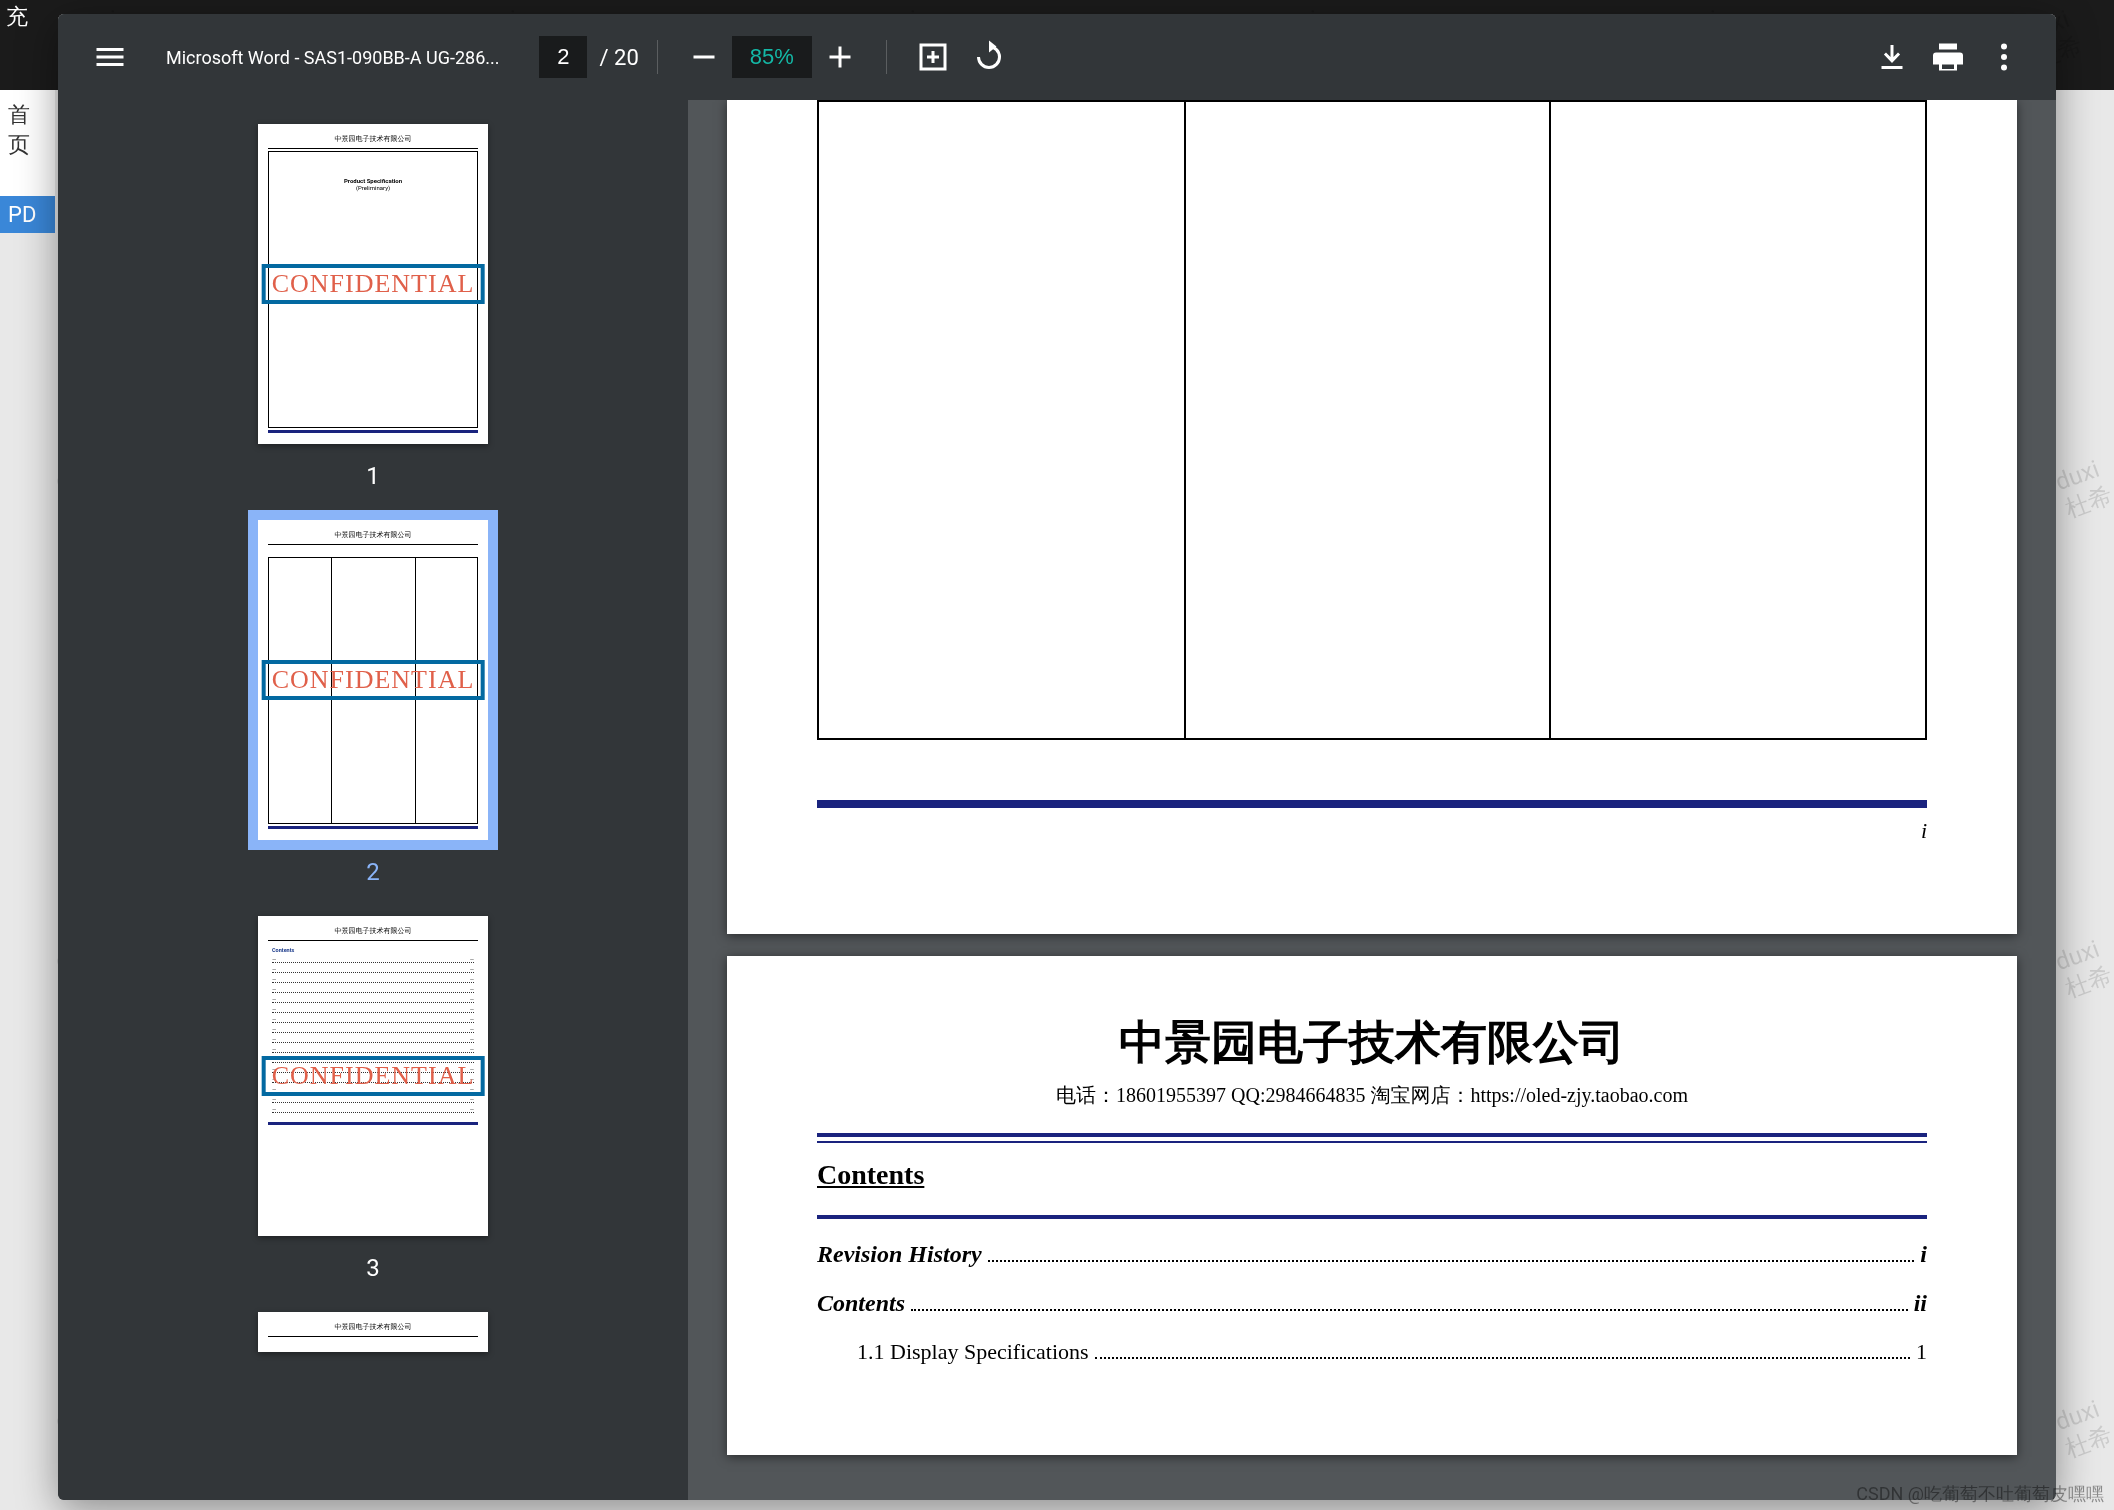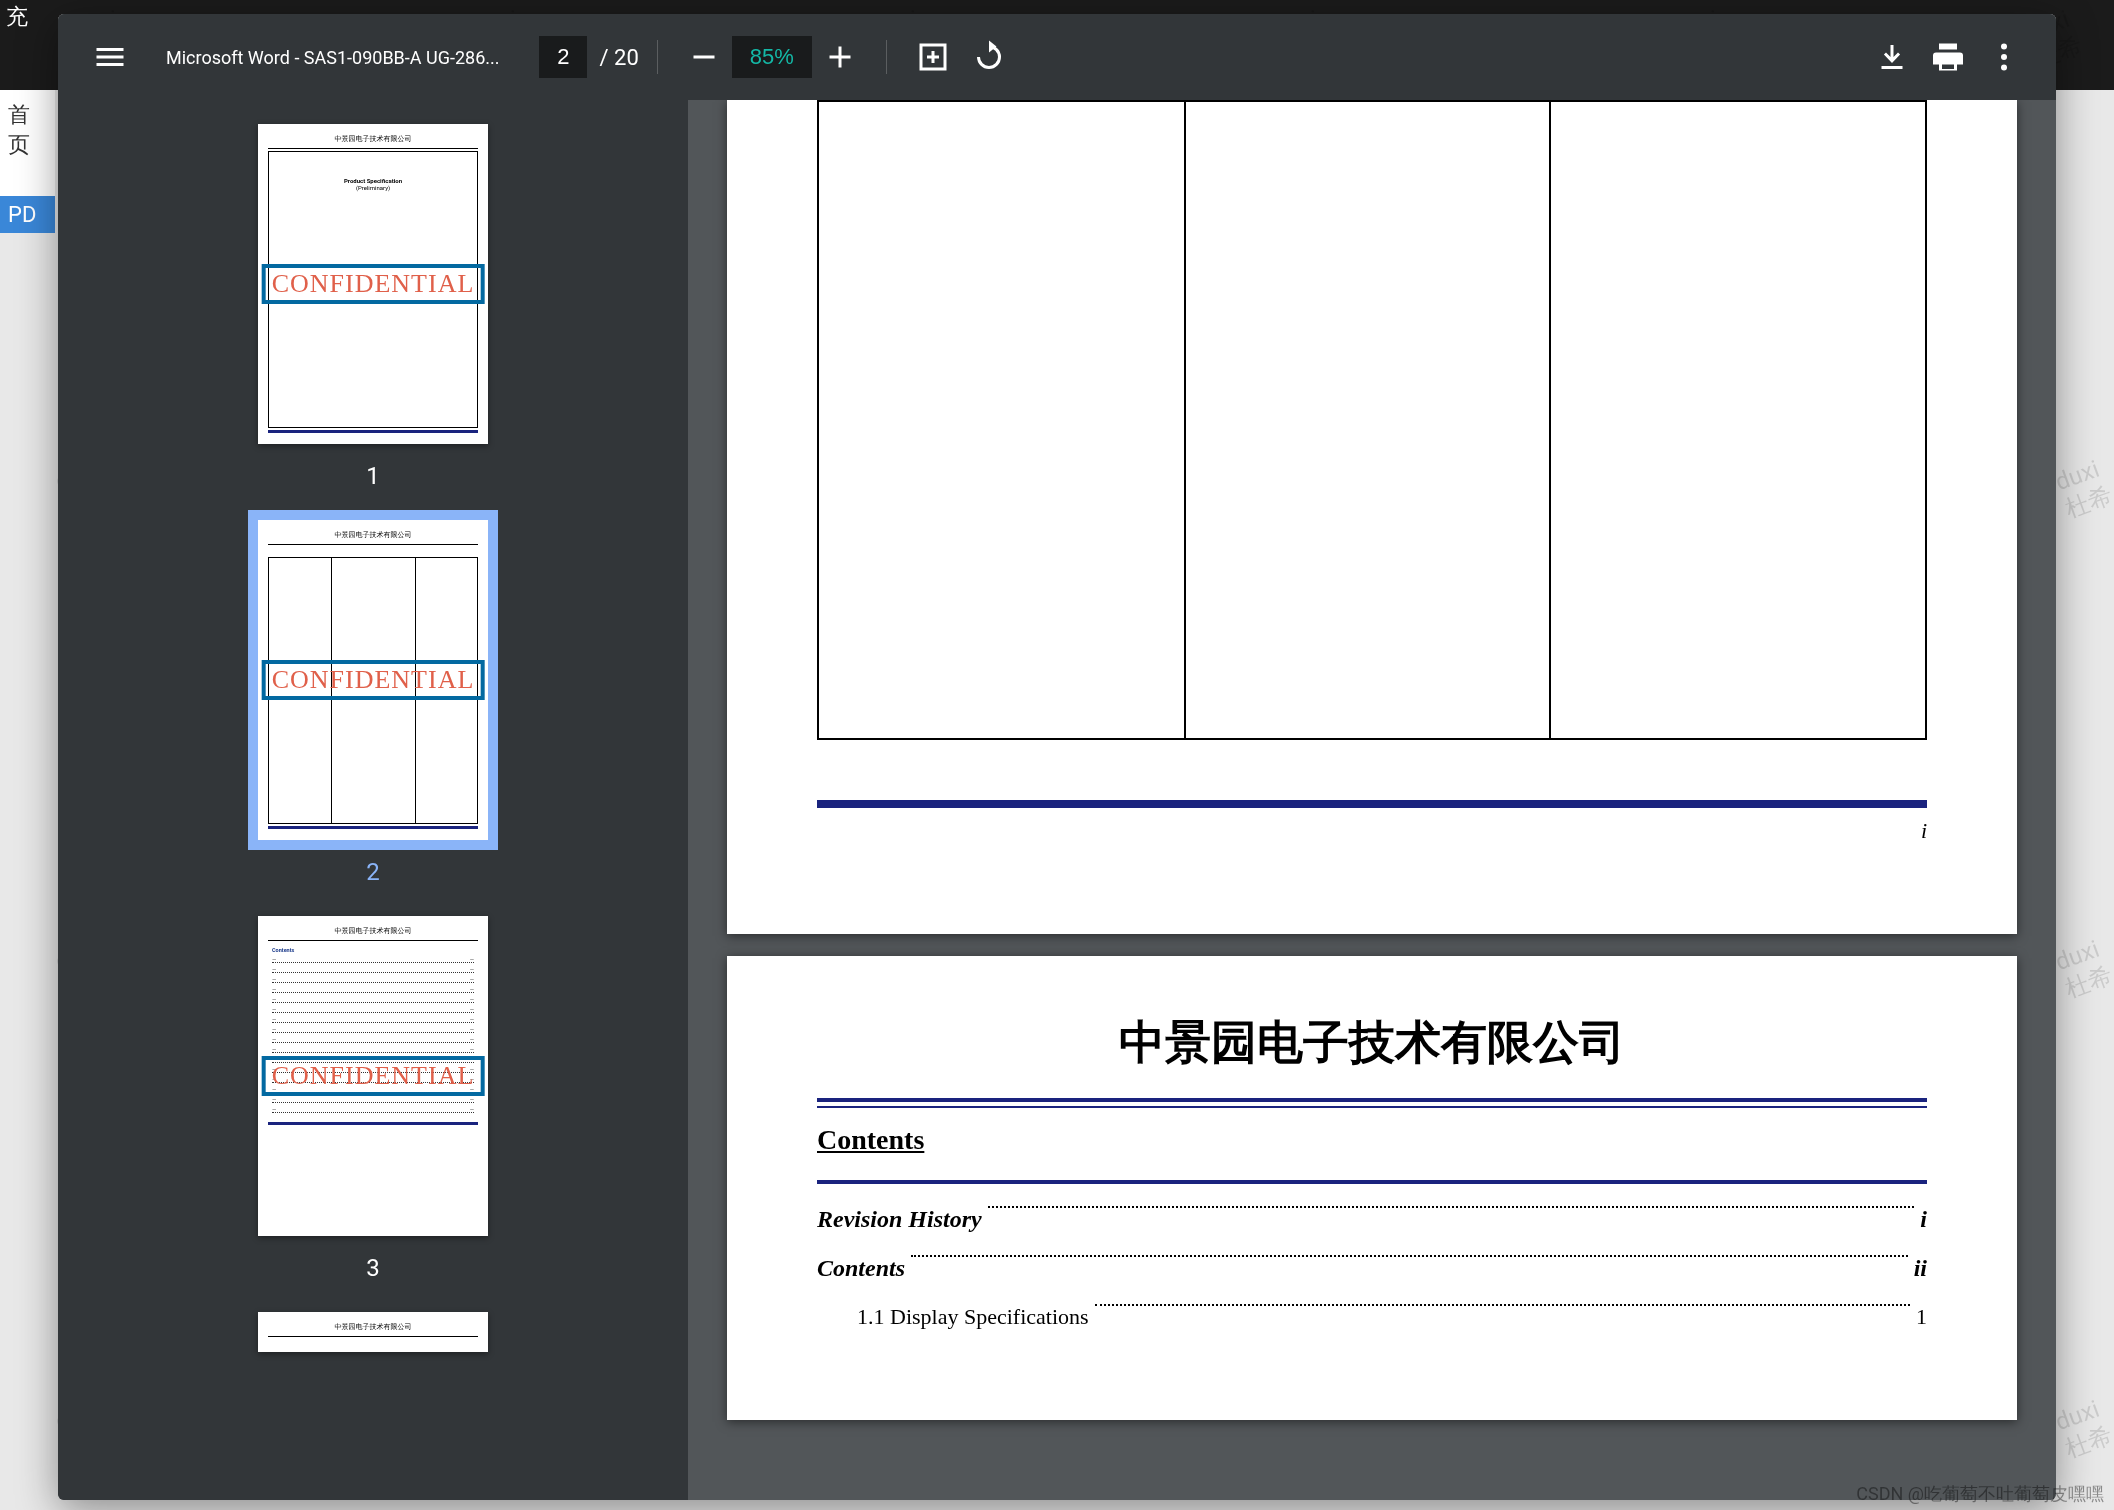--- a/index.html
+++ b/index.html
@@ -69,21 +69,21 @@
     .p2-cols .col { position: absolute; top: 0; bottom: 0; width: 2px; background: #000; }
     .p2-cols .c1 { left: 33%; } .p2-cols .c2 { left: 66%; }
     .p2-rule { height: 8px; background: #1a237e; margin-top: 60px; }
     .page-num-i { float: right; font-style: italic; font-family: serif; font-size: 22px; margin-top: 10px; }
     
     .p3-company { text-align: center; font-family: "SimSun","STSong",serif; font-size: 46px; font-weight: bold; margin-top: 6px; }
     .p3-contact { text-align: center; font-family: "SimSun",serif; font-size: 20px; margin-top: 8px; }
     .p3-rule1 { height: 10px; border-top: 4px solid #1a237e; border-bottom: 2px solid #1a237e; margin-top: 24px; }
     .p3-rule2 { height: 4px; background: #1a237e; margin-top: 24px; }
     .p3-head { font-family: serif; font-size: 28px; font-weight: bold; text-decoration: underline; margin-top: 16px; color:#000; }
-    .toc-row { display: flex; align-items: flex-start; font-family: serif; font-size: 24px; font-style: italic; font-weight: bold; margin-top: 22px; }
+    .toc-row { display: flex; align-items: flex-end; font-family: serif; font-size: 24px; font-style: italic; font-weight: bold; margin-top: 22px; }
     .toc-row.normal { font-weight: normal; font-style: normal; font-size: 22px; }
     .toc-label { white-space: nowrap; }
     .toc-dots { flex: 1; border-bottom: 2px dotted #000; margin: 0 6px 6px; height: 1px; }
     .toc-page { white-space: nowrap; }
     
     .csdn-tag { position: absolute; right: 0; bottom: 0; font-size: 18px; color: rgba(0,0,0,0.4); padding: 4px 10px; }
   </style>
 </head>
 <body>
 
@@ -314,20 +314,21 @@
             <div class="col c1"></div>
             <div class="col c2"></div>
           </div>
           <div class="p2-rule"></div>
           <div class="page-num-i">i</div>
           <div style="clear:both"></div>
         </div>
 
         <div class="page page3">
           <div class="p3-company">中景园电子技术有限公司</div>
+          <div class="p3-contact">电话：18601955397 QQ:2984664835 淘宝网店：https://oled-zjy.taobao.com</div>
           <div class="p3-rule1"></div>
           <div class="p3-head">Contents</div>
           <div class="p3-rule2"></div>
 
           <div class="toc-row">
             <span class="toc-label">Revision History</span>
             <span class="toc-dots"></span>
             <span class="toc-page">i</span>
           </div>
           <div class="toc-row">

